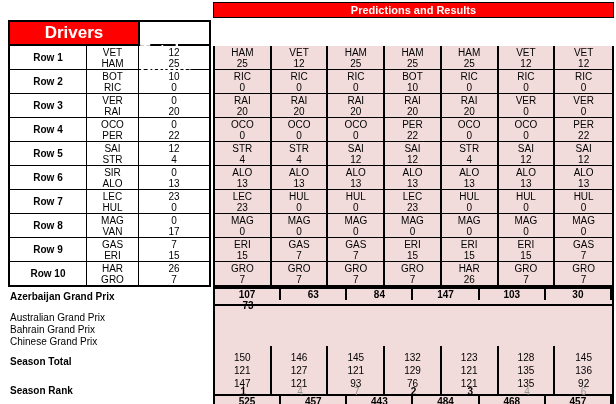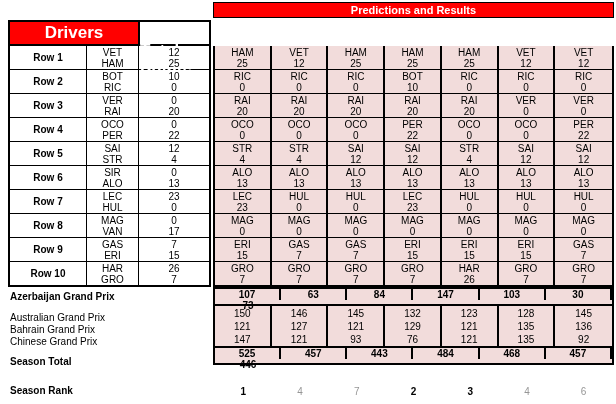--- a/index.html
+++ b/index.html
@@ -41,21 +41,21 @@
   .pcell{border-right:2px solid #000;box-sizing:border-box;display:flex;flex-direction:column;
          align-items:center;justify-content:center;font-size:10px;line-height:11px;}
   .pcell:last-child{border-right:none;}
   
   .bottom-right{position:absolute;left:213px;top:287px;width:401px;box-sizing:border-box;
                 border:2px solid #000;background:var(--pink,#f2dcdb);}
   .az-row,.st-row{display:grid;grid-template-columns:repeat(6,1fr);height:15px;
                   font-weight:bold;font-size:10px;}
   .az-row{border-bottom:2px solid #000;}
   .st-row{border-top:2px solid #000;}
-  .gp-block{display:grid;grid-template-columns:repeat(7,1fr);height:40px;}
+  .gp-block{display:grid;grid-template-columns:repeat(7,1fr);height:48px;margin-top:40px;}
   .tcell{border-right:2px solid #000;box-sizing:border-box;display:flex;align-items:center;
          justify-content:center;}
   .tcell:last-child{border-right:none;}
   .gp-cell{border-right:2px solid #000;box-sizing:border-box;display:flex;flex-direction:column;
            align-items:center;justify-content:center;font-size:10px;line-height:13px;}
   .gp-cell:last-child{border-right:none;}
   .rank-row{position:absolute;left:213px;top:384px;width:401px;height:14px;box-sizing:border-box;
             border-left:2px solid transparent;border-right:2px solid transparent;
             display:grid;grid-template-columns:repeat(7,1fr);font-size:10px;}
   .rank-cell{display:flex;align-items:center;justify-content:center;}

